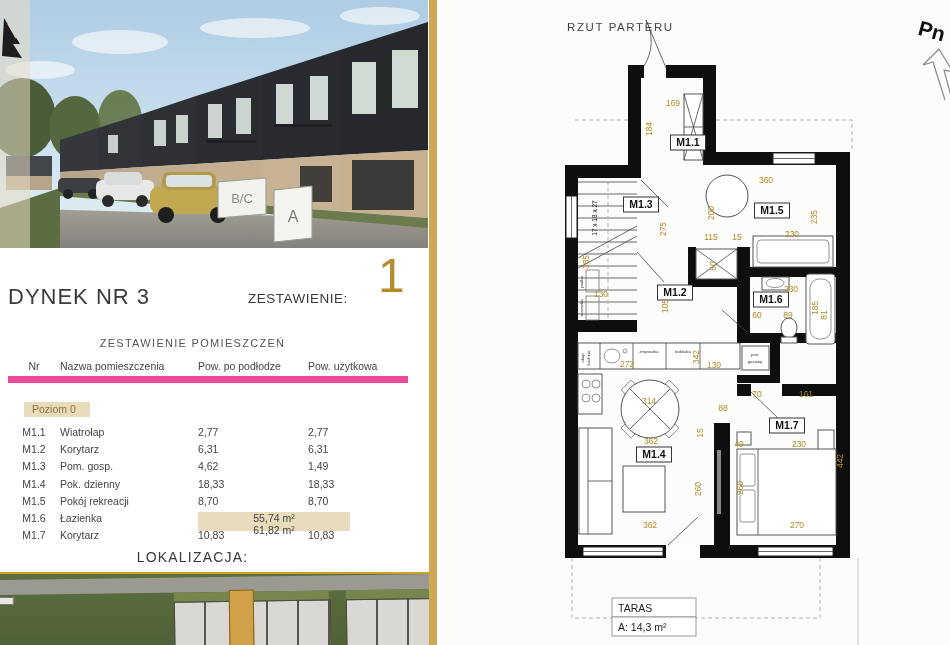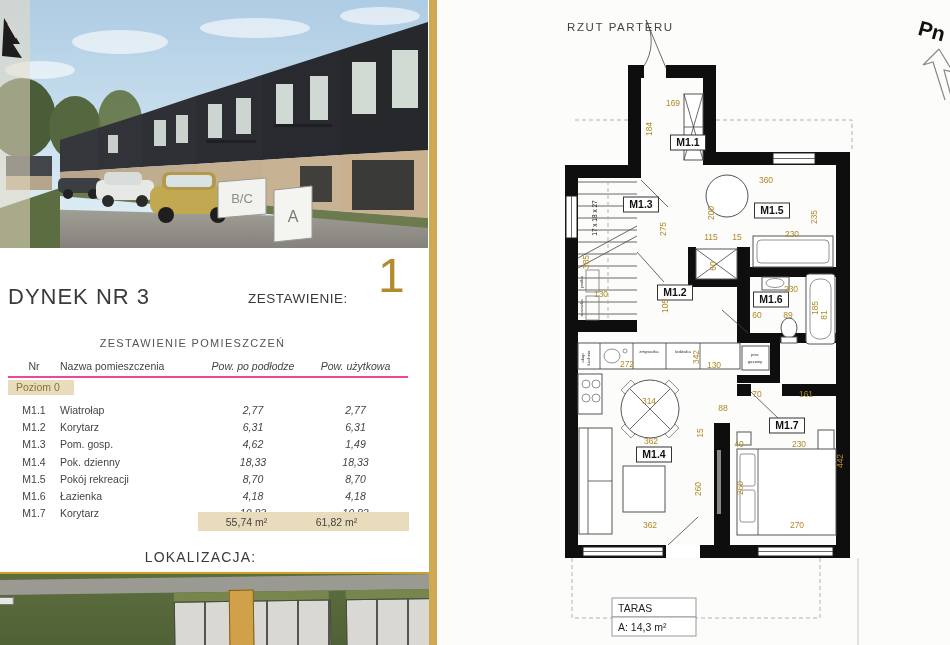--- a/index.html
+++ b/index.html
@@ -17,30 +17,30 @@
   .building-title{position:absolute;left:8px;top:284px;font-size:22px;color:#3a3a3a;letter-spacing:1px;font-weight:500;}
   .kond-label{position:absolute;left:248px;top:291px;font-size:13.5px;color:#3a3a3a;letter-spacing:.5px;}
   .big-one{position:absolute;left:378px;top:248px;font-size:48px;color:#b28c2c;font-weight:400;}
   .lokal-band{position:absolute;left:68px;top:310px;width:247px;height:20px;background:#aa851d;
     color:#4d390b;font-size:12.5px;font-weight:bold;letter-spacing:1px;text-align:center;line-height:20px;}
   .zest-title{position:absolute;left:40px;top:337px;width:305px;text-align:center;font-size:11px;
     letter-spacing:1.3px;color:#555;}
   .rooms-table{position:absolute;left:8px;top:356px;width:400px;font-size:10.5px;color:#444;}
   .trow{display:grid;grid-template-columns:52px 138px 110px 95px;align-items:center;height:17.3px;}
   .trow .c1{text-align:center;}
-  .trow .c3,.trow .c4{text-align:center;font-style:italic;}
-  .thead{height:20px;border-bottom:2px solid #ec4899;margin-bottom:2px;color:#444;}
-  .chip-row{height:18px;margin:2px 0 3px 0;}
+  .trow .c3,.trow .c4{}
+  .thead{height:20px;border-bottom:7px solid #ec4899;margin-bottom:19px;color:#444;}
+  .chip-row{height:18px;margin:2px 0 3px 16px;}
   .level-chip{display:inline-block;background:#e8dcbc;color:#8a7434;padding:1px 14px 2px 8px;font-size:10.5px;}
-  .totals-band{position:absolute;left:198px;top:512px;width:211px;height:19px;background:#e8dcbc;
-    display:flex;align-items:center;font-size:10.5px;color:#444;}
+  .totals-band{position:absolute;left:198px;top:512px;width:152px;height:19px;background:#e8dcbc;
+    display:flex;align-items:center;font-size:10.5px;color:#444;flex-direction:column;}
   .totals-band span{display:inline-block;text-align:center;}
   .totals-band .t1{width:97px;}
   .totals-band .t2{width:83px;}
-  .lok-title{position:absolute;left:48px;top:549px;width:305px;text-align:center;font-size:14px;
+  .lok-title{position:absolute;left:40px;top:549px;width:305px;text-align:center;font-size:14px;
     letter-spacing:1.2px;color:#3a3a3a;}
   .site-map{position:absolute;left:0;top:572px;width:437px;height:73px;overflow:hidden;
     border-top:2px solid #c9a227;background:linear-gradient(180deg,#5d6e3e,#4f6136);}
   .map-inner{position:absolute;left:-4px;top:0;width:450px;height:80px;transform:rotate(-0.8deg);}
   .map-road{position:absolute;left:0;top:3px;width:450px;height:15px;background:#9a9a92;}
   .map-garden{position:absolute;top:18px;height:9px;background:#76864c;}
   .map-cluster{position:absolute;top:27px;height:46px;border:1px solid #4a4a46;
     background:repeating-linear-gradient(90deg,#d9d8d3 0 29px,#55554f 29px 31px);}
   .map-unit-gold{position:absolute;left:233px;top:16px;width:23px;height:56px;background:#d0a149;
     border:1px solid #7d5f1d;z-index:3;}

